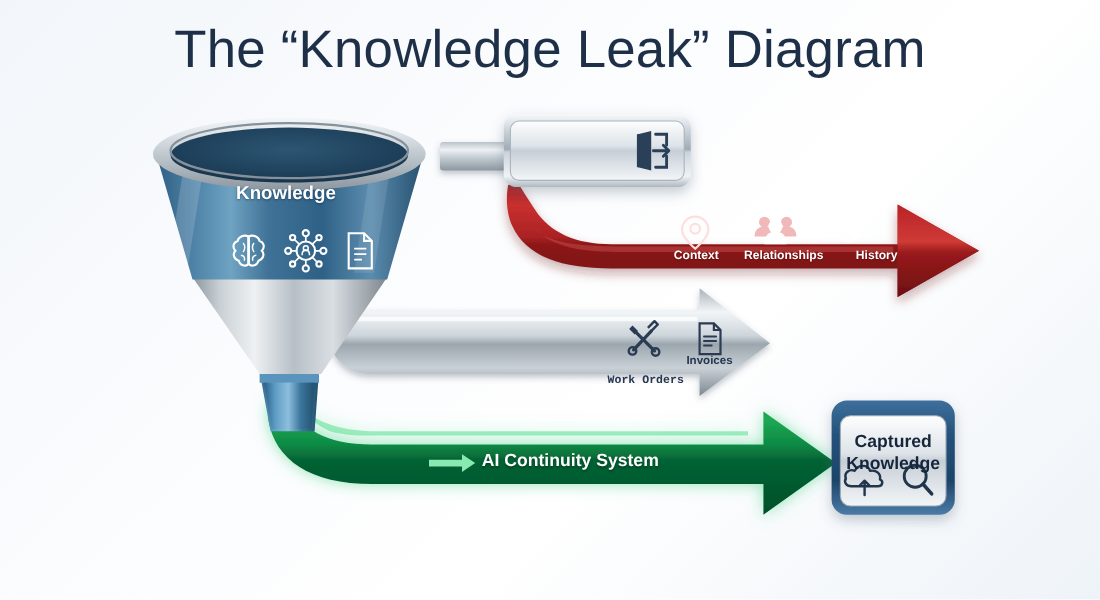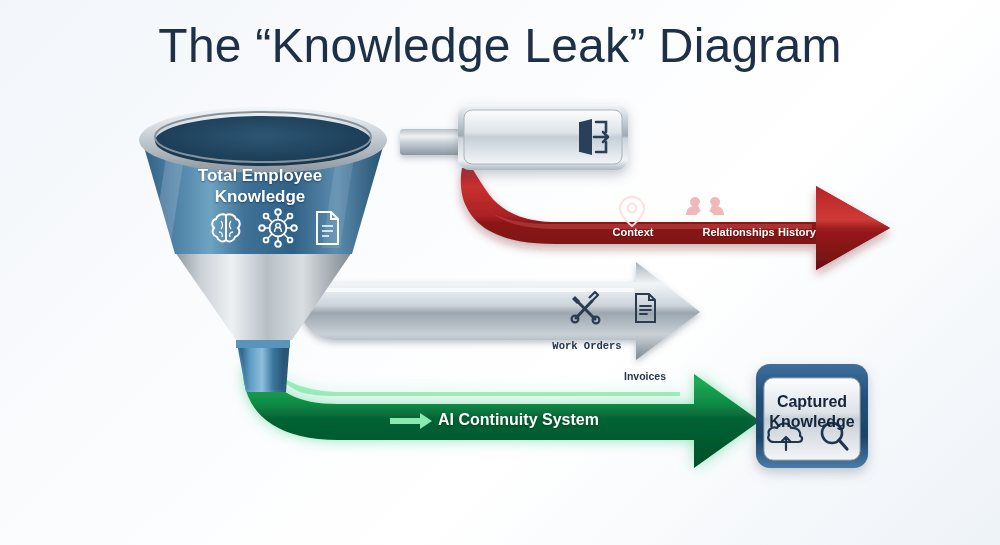--- a/index.html
+++ b/index.html
@@ -334,31 +334,30 @@
       </g>
 
       <g transform="translate(834,436)">
         <circle cx="-2" cy="-3" r="10" fill="none" stroke="#20344c" stroke-width="2.6"></circle>
         <path d="M5,4 L 13,13" stroke="#20344c" stroke-width="3.2" stroke-linecap="round"></path>
       </g>
     </g>
   </svg>
 
   <div class="abs" id="funnel-title">
-    <div>Total Employee</div>
     <div>Knowledge</div>
   </div>
 
 
   <div class="abs redlabel" style="left:594px;top:226px;width:78px;">Context</div>
-  <div class="abs redlabel" style="left:676px;top:226px;width:125px;text-align:center;">Relationships</div>
+  <div class="abs redlabel" style="left:650px;top:226px;width:125px;text-align:center;">Relationships</div>
   <div class="abs redlabel" style="left:736px;top:226px;width:70px;padding-left:26px;">History</div>
 
   <div class="abs silverlabel" style="left:548px;top:340px;width:78px;font-family:Liberation Mono, monospace;">Work Orders</div>
-  <div class="abs silverlabel" style="left:614px;top:322px;width:62px;margin-top:48px;">Invoices</div>
+  <div class="abs silverlabel" style="left:614px;top:322px;width:62px;">Invoices</div>
 
   <div class="abs" id="green-text">AI Continuity System</div>
 
   <div class="abs" id="cap-text">
     <div>Captured</div>
     <div>Knowledge</div>
   </div>
 
 </div>
 

